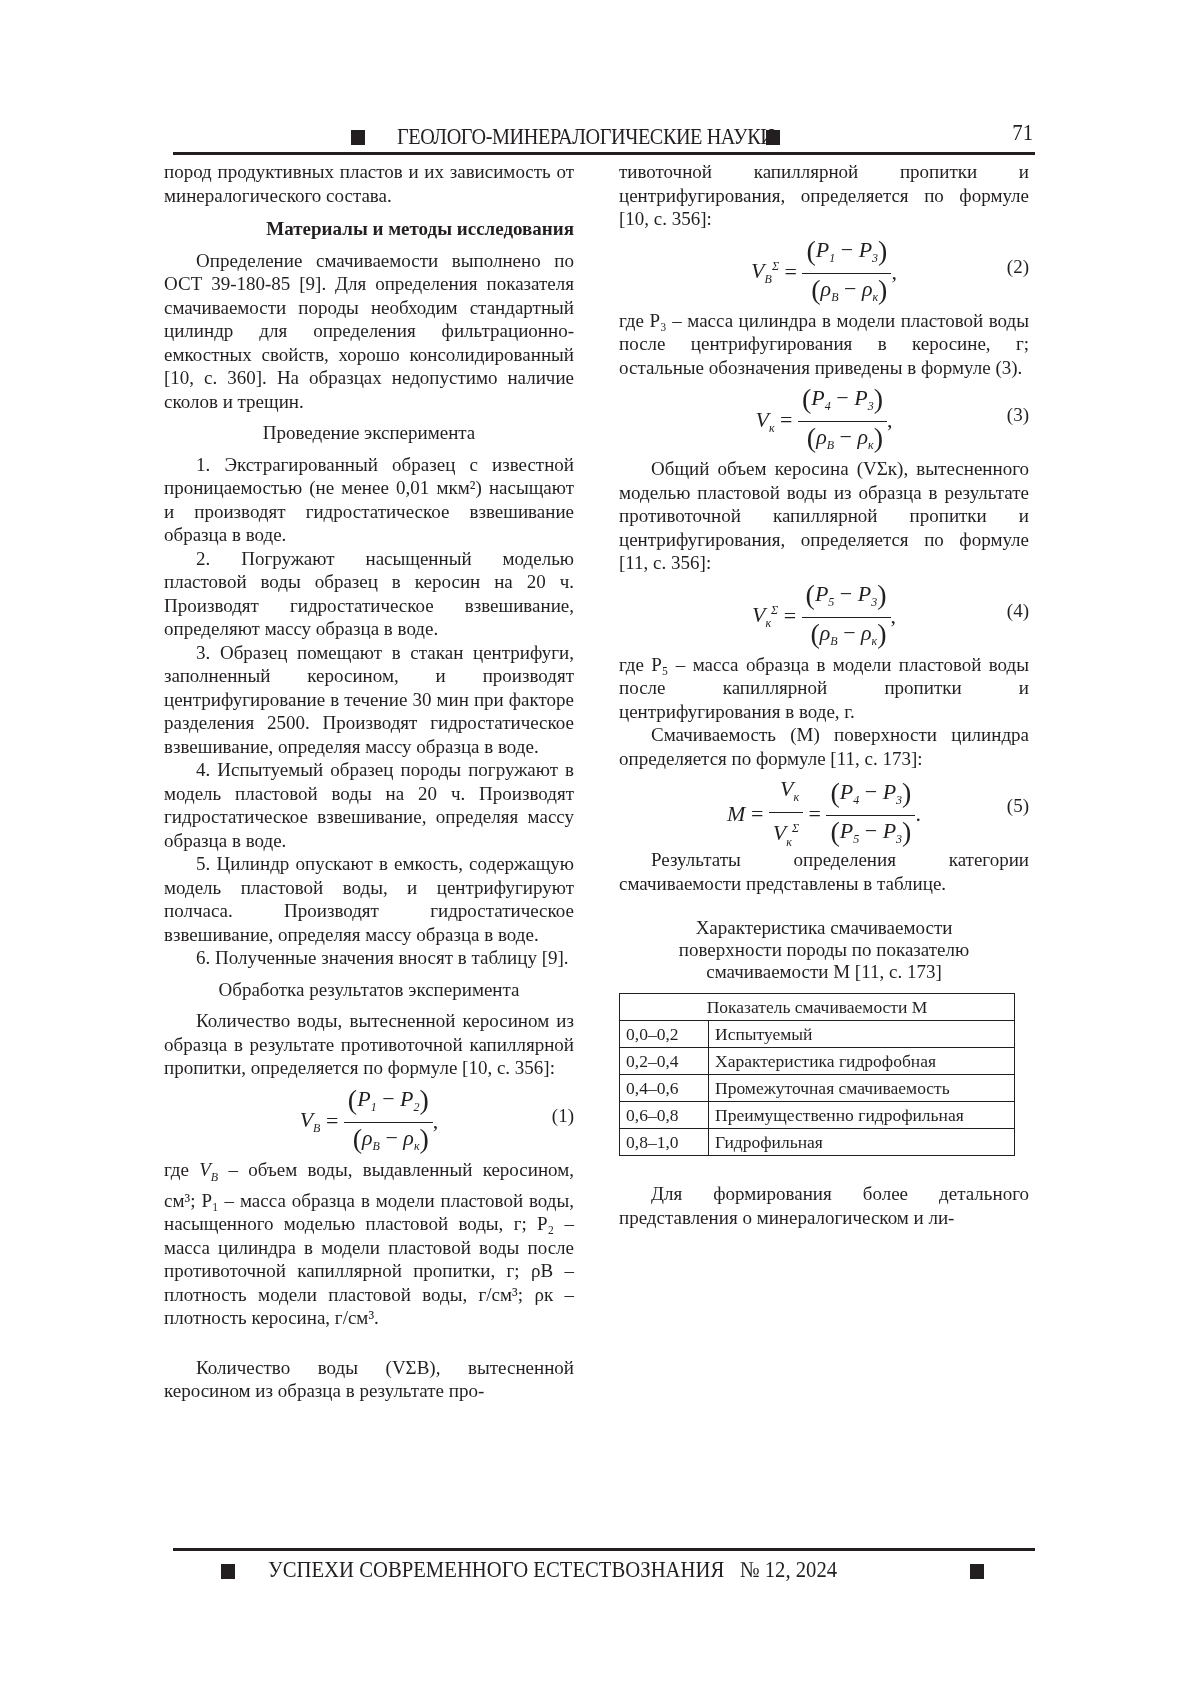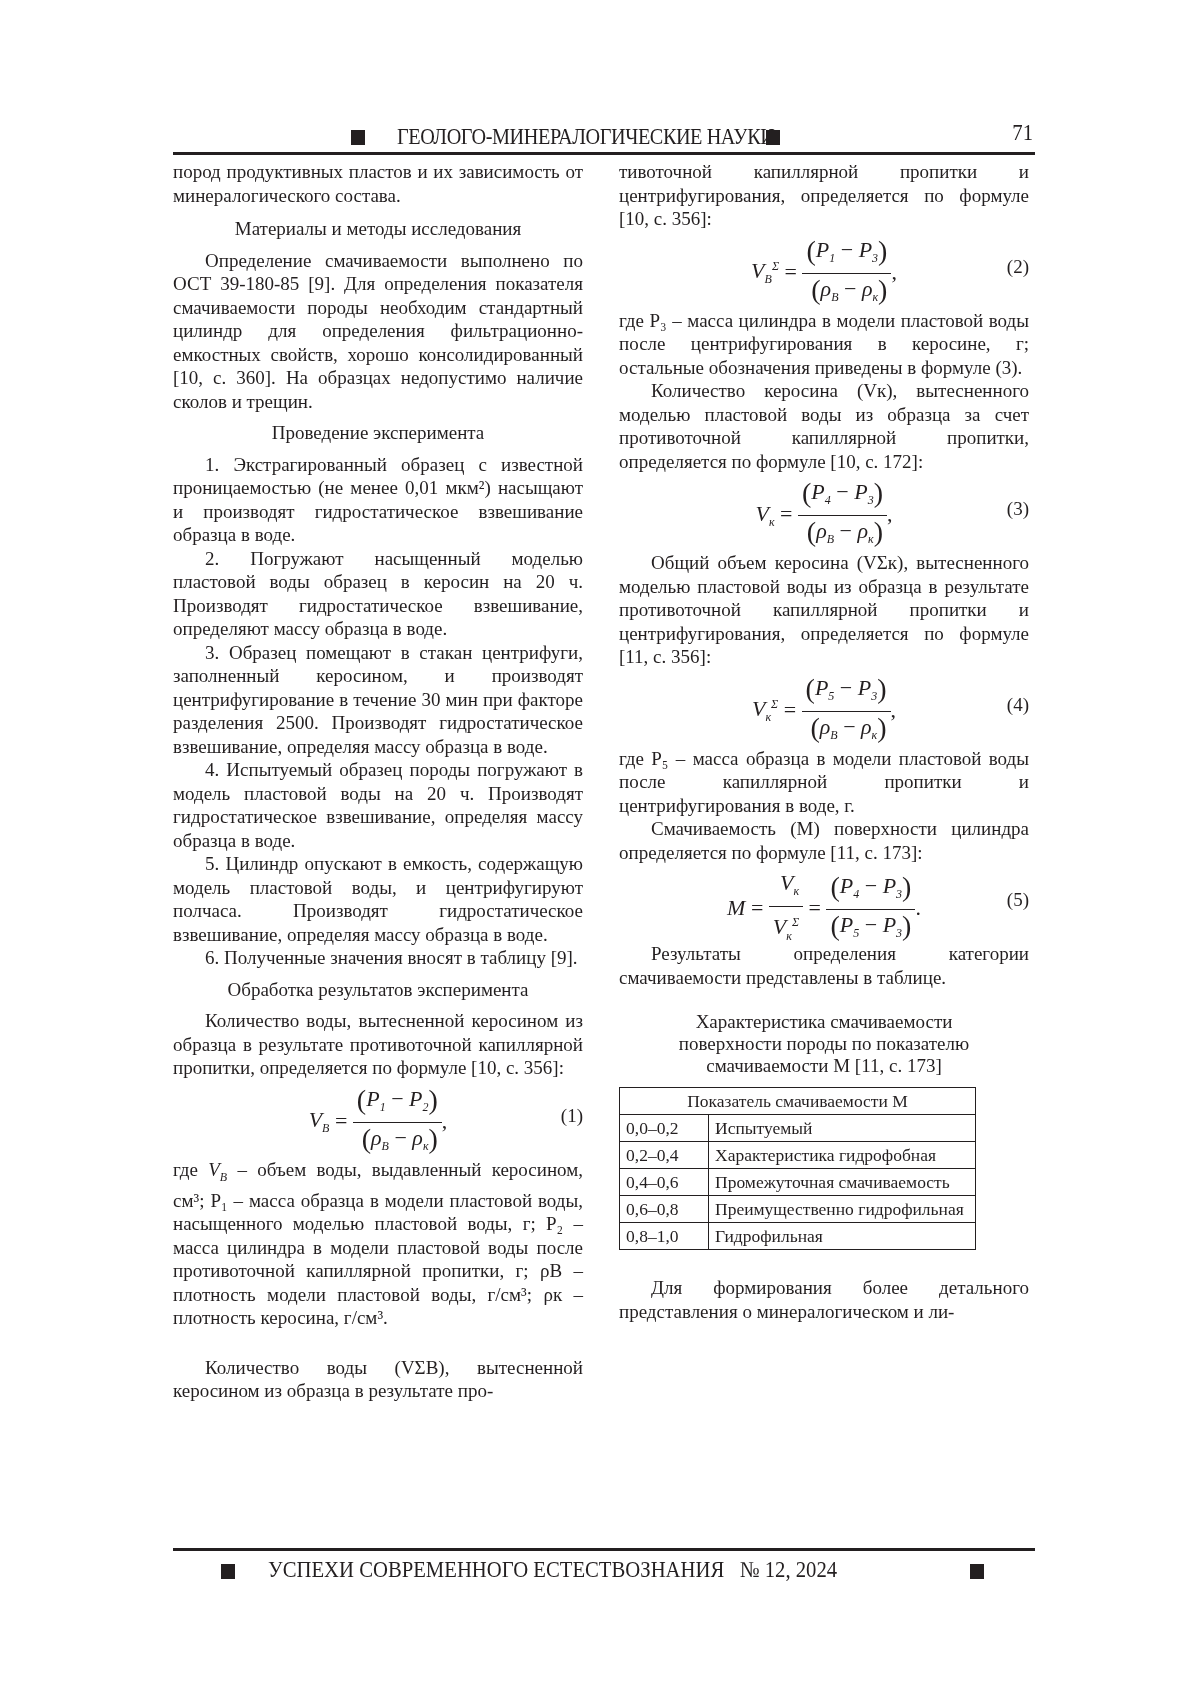--- a/index.html
+++ b/index.html
@@ -17,38 +17,38 @@
     font-size: 23px; letter-spacing: -0.5px; transform: scaleX(0.88); transform-origin: left top;
     white-space: nowrap;
   }
   .sq { display: inline-block; width: 14px; height: 15px; background: #231f20; vertical-align: -1px; }
   .header .sq-l { position: absolute; left: 178px; top: 12px; }
   .header .sq-r { position: absolute; left: 593px; top: 12px; }
   .header .title { left: 224px; }
   .header .pagenum { position: absolute; right: 2px; top: 2px; font-size: 23px; transform: scaleX(0.9); transform-origin: right top; }
 
   .col { position: absolute; top: 160px; width: 410px; font-size: 19px; line-height: 23.5px; }
-  .col-left { left: 173px; }
+  .col-left { left: 164px; }
   .col-right { left: 619px; }
   .col p { margin: 0; text-align: justify; text-align-last: auto; hyphens: manual; }
   .col p.ind { text-indent: 32px; }
-  .col .h-bold { font-weight: normal; text-align: center; margin: 10px 0 8px 0; }
+  .col .h-bold { font-weight: bold; text-align: right; margin: 10px 0 8px 0; }
   .col .h-ital { text-align: center; margin: 8px 0 8px 0; }
   .formula { position: relative; height: 70px; margin: 4px 0 4px 0; }
   .formula .expr { position: absolute; left: 0; right: 0; text-align: center; font-style: italic; font-size: 22px; }
   .formula .num { position: absolute; right: 0; top: 20px; font-style: normal; font-size: 19px; }
   .frac { display: inline-block; vertical-align: middle; text-align: right; }
   .frac .top, .frac .bot { display: block; padding: 0 4px; line-height: 30px; }
   .frac .top { border-bottom: 1.5px solid #231f20; }
   .paren { font-style: normal; font-size: 28px; vertical-align: -3px; }
   sub, sup { font-size: 12px; }
   i { font-style: italic; }
 
   .table-title { text-align: center; margin-top: 22px; margin-bottom: 10px; line-height: 22px; }
-  table.wt { border-collapse: collapse; width: 357px; margin-left: 0; font-size: 17.5px; }
+  table.wt { border-collapse: collapse; width: 396px; margin-left: 0; font-size: 17.5px; }
   table.wt td, table.wt th { border: 1.5px solid #231f20; padding: 1px 6px; line-height: 24px; font-weight: normal; }
   table.wt th { text-align: center; }
   table.wt td.range { width: 76px; }
 
   .footer {
     position: absolute; left: 173px; top: 1548px; width: 862px; height: 40px;
     border-top: 3px solid #231f20;
   }
   .footer .sq-l { position: absolute; left: 48px; top: 13px; }
   .footer .sq-r { position: absolute; left: 797px; top: 13px; }
@@ -98,21 +98,20 @@
   <p>тивоточной капиллярной пропитки и центрифугирования, определяется по формуле [10, с. 356]:</p>
 
   <div class="formula">
     <div class="expr">
       <span>V<sub>B</sub><sup>Σ</sup></span><span style="font-style:normal"> = </span>
       <span class="frac"><span class="top"><span class="paren">(</span>P<sub>1</sub> <span style="font-style:normal">−</span> P<sub>3</sub><span class="paren">)</span></span><span class="bot"><span class="paren">(</span>ρ<sub>B</sub> <span style="font-style:normal">−</span> ρ<sub>к</sub><span class="paren">)</span></span></span><span style="font-style:normal">,</span>
     </div>
     <span class="num">(2)</span>
   </div>
   <p>где P₃ – масса цилиндра в модели пластовой воды после центрифугирования в керосине, г; остальные обозначения приведены в формуле (3).</p>
-  <p class="ind">Количество керосина (Vк), вытесненного моделью пластовой воды из образца за счет противоточной капиллярной пропитки, определяется по формуле [10, с. 172]:</p>
 
   <div class="formula">
     <div class="expr">
       <span>V<sub>к</sub></span><span style="font-style:normal"> = </span>
       <span class="frac"><span class="top"><span class="paren">(</span>P<sub>4</sub> <span style="font-style:normal">−</span> P<sub>3</sub><span class="paren">)</span></span><span class="bot"><span class="paren">(</span>ρ<sub>B</sub> <span style="font-style:normal">−</span> ρ<sub>к</sub><span class="paren">)</span></span></span><span style="font-style:normal">,</span>
     </div>
     <span class="num">(3)</span>
   </div>
   <p class="ind">Общий объем керосина (VΣк), вытесненного моделью пластовой воды из образца в результате противоточной капиллярной пропитки и центрифугирования, определяется по формуле [11, с. 356]:</p>
 

